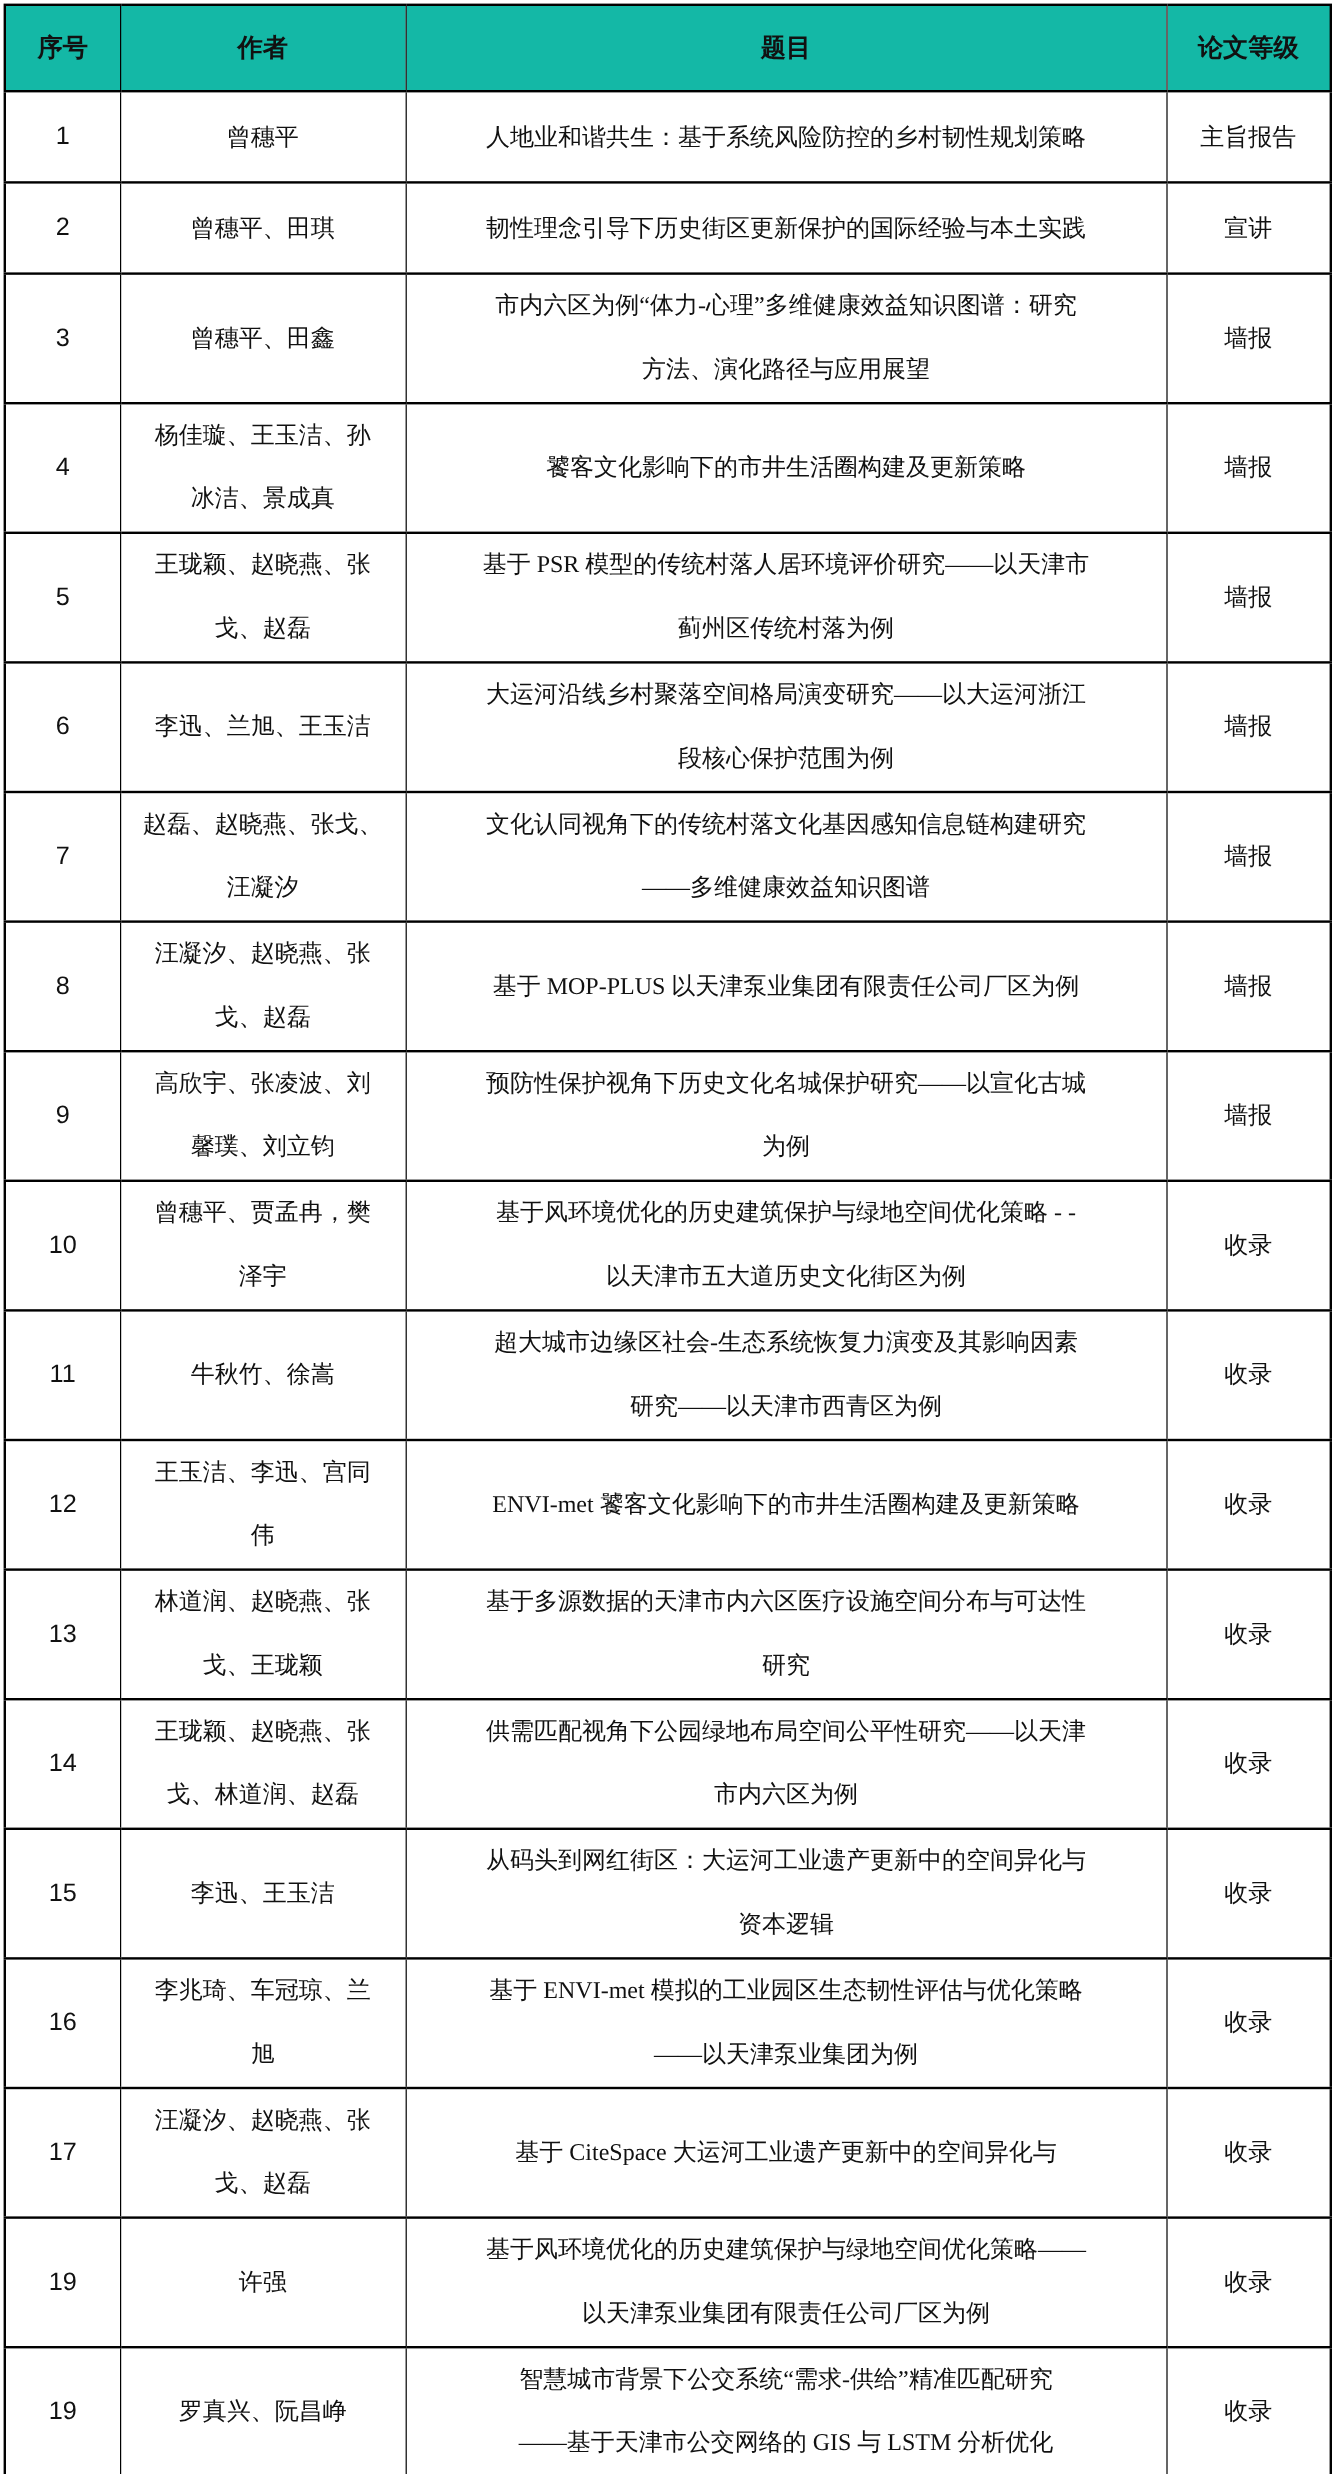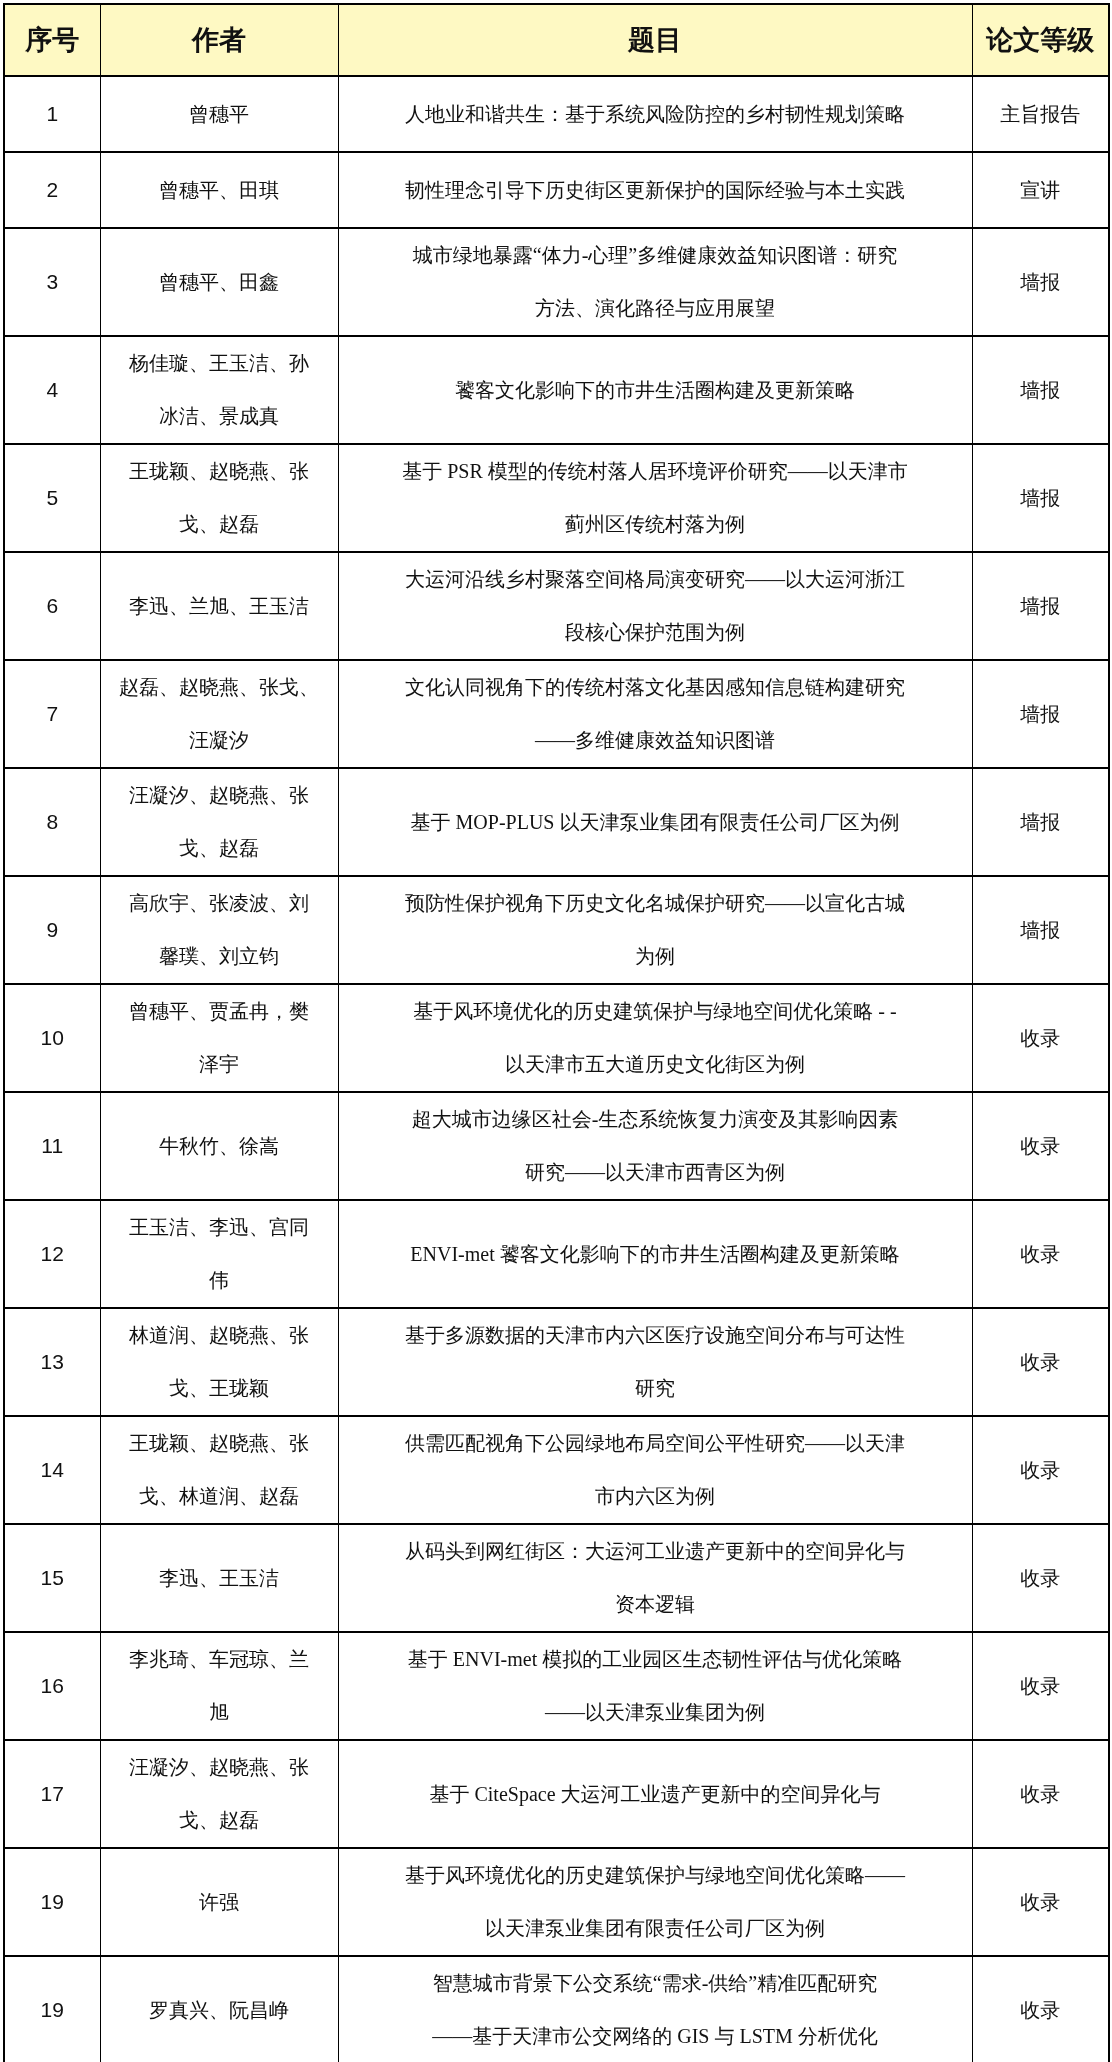--- a/index.html
+++ b/index.html
@@ -28,24 +28,24 @@
     border-top: 2px solid #000000;
     border-bottom: 2px solid #000000;
     text-align: center;
     vertical-align: middle;
     color: #111111;
     overflow: hidden;
     padding: 0;
   }
   thead th {
     height: 70px;
-    background: #fef9c3;
+    background: #14b8a6;
     font-family: "Liberation Sans", "DejaVu Sans", sans-serif;
     font-weight: bold;
-    font-size: 27px;
+    font-size: 21px;
     line-height: normal;
   }
   tbody tr { height: 107px; }
   tbody tr.emph { height: 76px; }
 
   tbody td {
     font-family: "Liberation Serif", "DejaVu Serif", serif;
     font-size: 20px;
     line-height: 53px;
     white-space: pre-line;
@@ -90,21 +90,21 @@
         </tr>
         <tr class="emph">
           <td class="cell-index">2</td>
           <td class="cell-authors">曾穗平、田琪</td>
           <td class="cell-title">韧性理念引导下历史街区更新保护的国际经验与本土实践</td>
           <td class="cell-level">宣讲</td>
         </tr>
         <tr>
           <td class="cell-index">3</td>
           <td class="cell-authors">曾穗平、田鑫</td>
-          <td class="cell-title">城市绿地暴露“体力-心理”多维健康效益知识图谱：研究
+          <td class="cell-title">市内六区为例“体力-心理”多维健康效益知识图谱：研究
 方法、演化路径与应用展望</td>
           <td class="cell-level">墙报</td>
         </tr>
         <tr>
           <td class="cell-index">4</td>
           <td class="cell-authors">杨佳璇、王玉洁、孙
 冰洁、景成真</td>
           <td class="cell-title">饕客文化影响下的市井生活圈构建及更新策略</td>
           <td class="cell-level">墙报</td>
         </tr>

